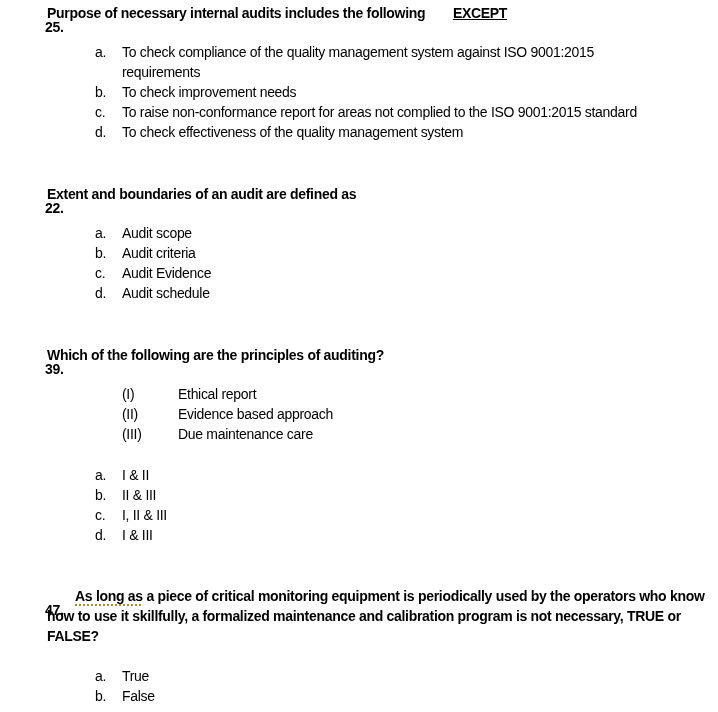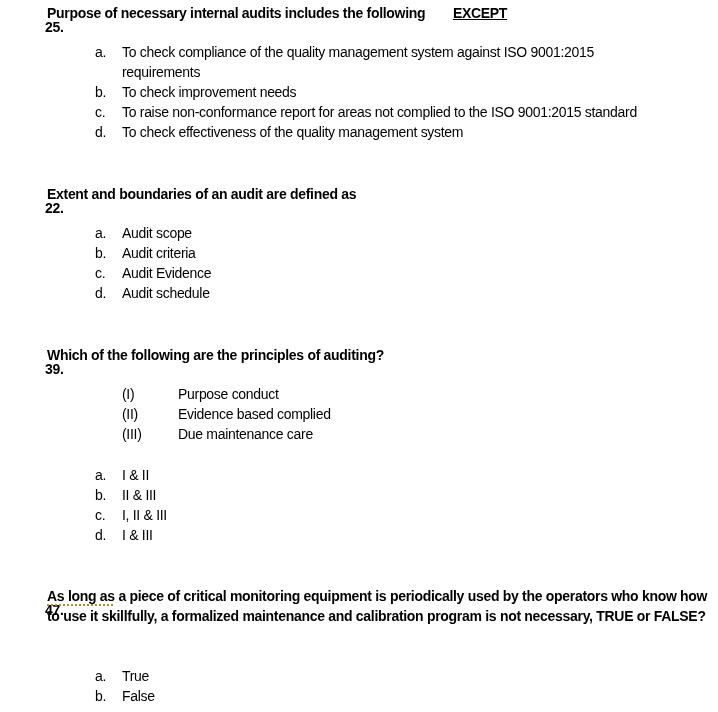--- a/index.html
+++ b/index.html
@@ -4,21 +4,21 @@
 <style>
   html, body { margin: 0; padding: 0; background: #ffffff; }
   body {
     width: 718px; height: 712px; overflow: hidden; position: relative;
     font-family: "Liberation Sans", sans-serif; color: #000;
   }
   .q { position: absolute; left: 14px; font-size: 14px; font-weight: bold; letter-spacing: -0.3px; }
   .q .num { position: absolute; left: 0; top: 16px; margin-left: 31px; }
   .q .text { position: absolute; left: 33px; top: 0; width: 680px; line-height: 20px; }
   .q .text u { text-decoration: underline; margin-left: 24px; }
-  .dotted { text-decoration: underline dotted #b08a2e; text-decoration-thickness: 2px; text-underline-offset: 3px; }
+  .dotted { text-decoration: underline dotted #b08a2e; text-decoration-thickness: 2px; text-underline-offset: 3px; margin-left: 28px; }
   .opt { position: absolute; font-size: 14px; letter-spacing: -0.3px; line-height: 20px; }
   .opt .lbl { position: absolute; left: 0; top: 0; }
   .opt .val { position: absolute; left: 27px; top: 0; width: 600px; }
   .sub { position: absolute; font-size: 14px; letter-spacing: -0.3px; line-height: 20px; }
   .sub .lbl { position: absolute; left: 0; top: 0; }
   .sub .val { position: absolute; left: 56px; top: 0; white-space: nowrap; }
 </style>
 </head>
 <body>
 
@@ -66,25 +66,25 @@
   <span class="lbl">d.</span>
   <span class="val">Audit schedule</span>
 </div>
 
 <div class="q" style="top:345px;">
   <span class="num">39.</span>
   <span class="text">Which of the following are the principles of auditing?</span>
 </div>
 <div class="sub" style="left:122px; top:384px;">
   <span class="lbl">(I)</span>
-  <span class="val">Purpose conduct</span>
+  <span class="val">Ethical report</span>
 </div>
 <div class="sub" style="left:122px; top:404px;">
   <span class="lbl">(II)</span>
-  <span class="val">Evidence based complied</span>
+  <span class="val">Evidence based approach</span>
 </div>
 <div class="sub" style="left:122px; top:424px;">
   <span class="lbl">(III)</span>
   <span class="val">Due maintenance care</span>
 </div>
 <div class="opt" style="left:95px; top:465px;">
   <span class="lbl">a.</span>
   <span class="val">I &amp; II</span>
 </div>
 <div class="opt" style="left:95px; top:485px;">

